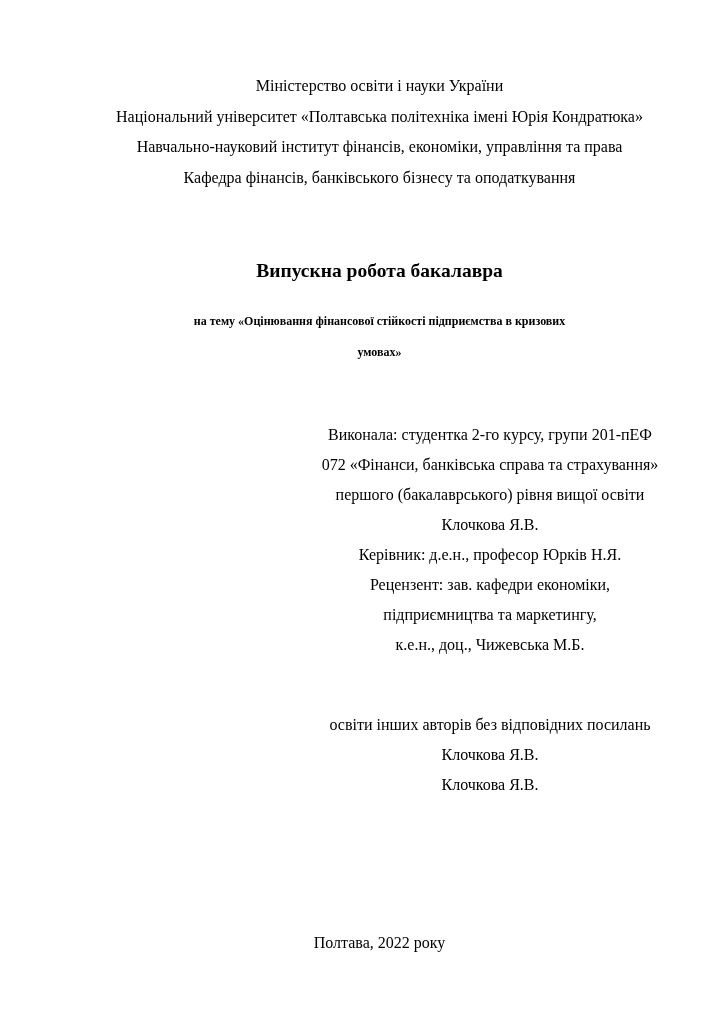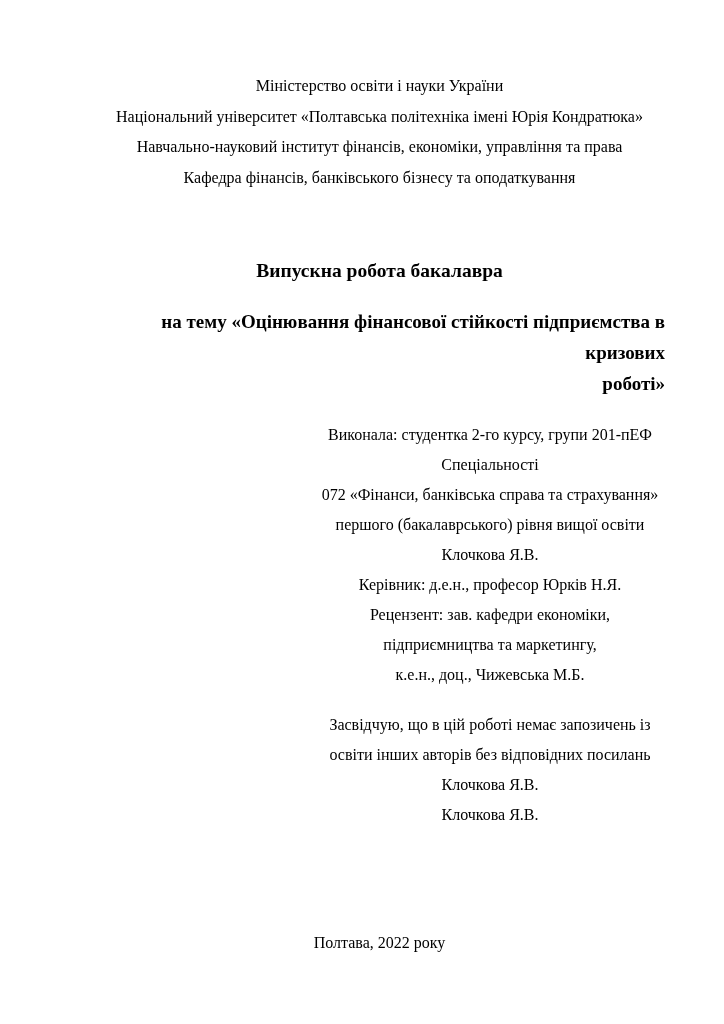--- a/index.html
+++ b/index.html
@@ -30,24 +30,23 @@
   }
   .title-block {
     top: 240px;
     font-size: 19.5px;
     font-weight: bold;
     line-height: 30.5px;
     margin-top: 16px;
   }
   .theme-block {
     top: 306px;
-    font-size: 19px;
+    font-size: 12px;
     font-weight: bold;
     line-height: 31px;
-    text-align: right;
   }
   .left-block {
     position: absolute;
     left: 296px;
     right: 40px;
     text-align: center;
     font-size: 16px;
     line-height: 30px;
   }
   .credentials-block { top: 420px; }
@@ -75,37 +74,35 @@
     <div class="doc-line">Навчально-науковий інститут фінансів, економіки, управління та права</div>
     <div class="doc-line">Кафедра фінансів, банківського бізнесу та оподаткування</div>
   </div>
 
   <div class="centered-block title-block">
     <div class="doc-line">Випускна робота бакалавра</div>
   </div>
 
   <div class="centered-block theme-block">
     <div class="doc-line">на тему «Оцінювання фінансової стійкості підприємства в кризових</div>
-    <div class="doc-line">роботі»</div>
+    <div class="doc-line">умовах»</div>
   </div>
 
   <div class="left-block credentials-block">
     <div class="doc-line">Виконала: студентка 2-го курсу, групи 201-пЕФ</div>
-    <div class="doc-line">Спеціальності</div>
     <div class="doc-line">072 «Фінанси, банківська справа та страхування»</div>
     <div class="doc-line">першого (бакалаврського) рівня вищої освіти</div>
     <div class="doc-line">Клочкова Я.В.</div>
     <div class="doc-line">Керівник: д.е.н., професор Юрків Н.Я.</div>
     <div class="doc-line">Рецензент: зав. кафедри економіки,</div>
     <div class="doc-line">підприємництва та маркетингу,</div>
     <div class="doc-line">к.е.н., доц., Чижевська М.Б.</div>
   </div>
 
   <div class="left-block attestation-block">
-    <div class="doc-line">Засвідчую, що в цій роботі немає запозичень із</div>
     <div class="doc-line">освіти інших авторів без відповідних посилань</div>
     <div class="doc-line">Клочкова Я.В.</div>
     <div class="doc-line">Клочкова Я.В.</div>
   </div>
 
   <div class="centered-block footer-block">
     <div class="doc-line">Полтава, 2022 року</div>
   </div>
 
 </div>

